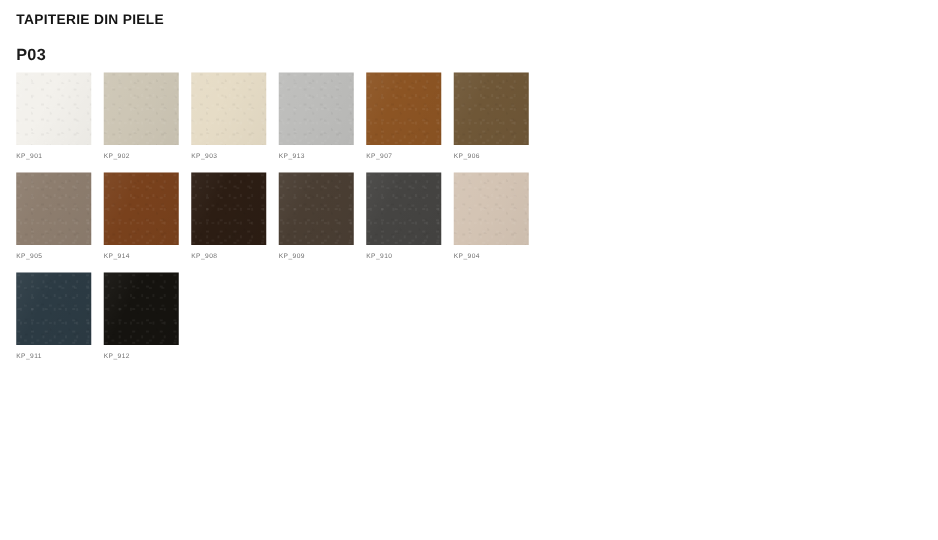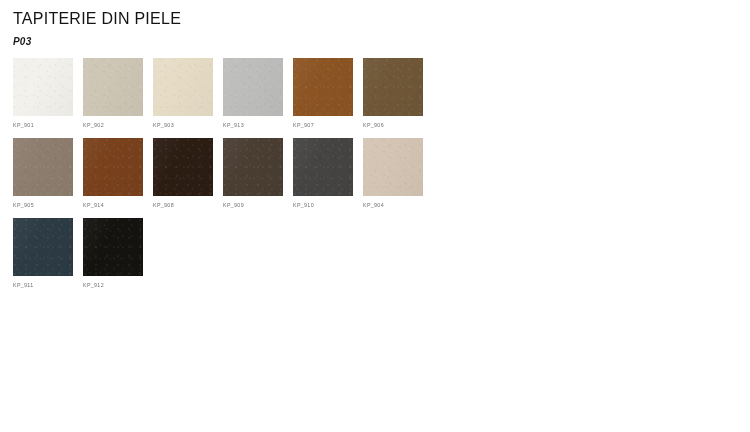--- a/index.html
+++ b/index.html
@@ -21,34 +21,33 @@
     top: 0;
     width: 750px;
     height: 432px;
     background: #ffffff;
   }
 
   #page-title {
     position: absolute;
     left: 13px;
     top: 10px;
-    font-size: 16px;
-    font-weight: normal;
+    font-size: 11px;
+    font-weight: bold;
     letter-spacing: 0.25px;
     color: #141414;
     white-space: nowrap;
     text-align: right;
   }
 
   #section-code {
     position: absolute;
     left: 13px;
     top: 36px;
-    font-size: 10px;
-    font-style: italic;
+    font-size: 13px;
     font-weight: bold;
     letter-spacing: 0.2px;
     color: #1b1b1b;
     white-space: nowrap;
   }
 
   #swatch-grid {
     position: absolute;
     left: 13px;
     top: 58px;

